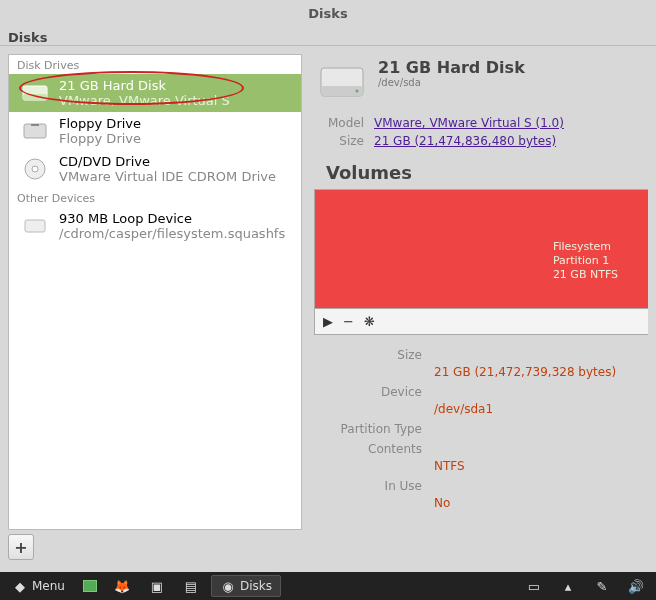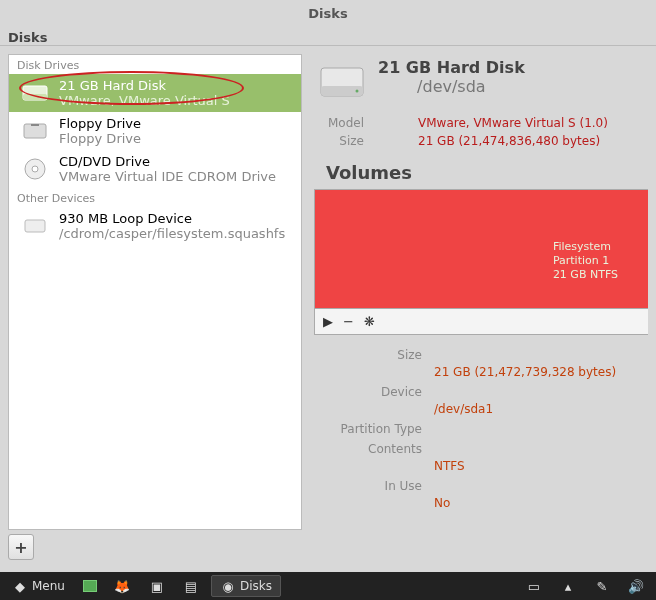--- a/index.html
+++ b/index.html
@@ -25,24 +25,24 @@
 .add-btn { width: 26px; height: 26px; border: 1px solid #aaa; background: linear-gradient(#f8f8f8,#e0e0e0); font-size: 16px; font-weight: bold; color: #444; cursor: pointer; border-radius: 3px; }
 
 
 .ellipse { position: absolute; left: 10px; top: 16px; width: 225px; height: 34px; border: 2px solid #c22; border-radius: 50%/50%; pointer-events: none; }
 
 
 .right { flex: 1; padding: 8px 8px 8px 4px; overflow: hidden; }
 .disk-header { display: flex; gap: 12px; padding: 4px 0 8px 4px; }
 .disk-big-icon { width: 48px; height: 48px; font-size: 38px; color: #888; display:flex; align-items:center; justify-content:center; }
 .disk-head-text .h1 { font-size: 16px; font-weight: bold; color: #444; }
-.disk-head-text .h2 { font-size: 16px; color: #777; text-align: center; }
-.info-row { display: flex; font-size: 12px; padding: 2px 0; gap: 44px; }
+.disk-head-text .h2 { font-size: 10px; color: #777; }
+.info-row { display: flex; font-size: 12px; padding: 2px 0; }
 .info-label { width: 60px; text-align: right; color: #888; padding-right: 10px; }
-.info-val { color: #b91c1c; }
+.info-val { color: #4c1d95; text-decoration: underline; }
 
 .section-title { font-weight: bold; font-size: 18px; color: #444; margin: 12px 0 6px 12px; }
 
 .volumes-box { height: 120px; background: #ef4444; border: 1px solid #aaa; border-right: none; position: relative; }
 .vol-inner { position: absolute; right: 30px; top: 50px; text-align: left; font-size: 11px; color: #e8f2db; line-height: 14px; }
 .vol-toolbar { border: 1px solid #aaa; border-top: none; border-right: none; height: 26px; display: flex; align-items: center; gap: 10px; padding: 0 8px; background: #f4f4f4; font-size: 13px; }
 .vol-toolbar span { cursor: pointer; color: #333; }
 
 .detail-row { display: flex; font-size: 12px; padding: 3px 0; }
 .detail-label { width: 120px; text-align: right; color: #888; padding-right: 12px; }

